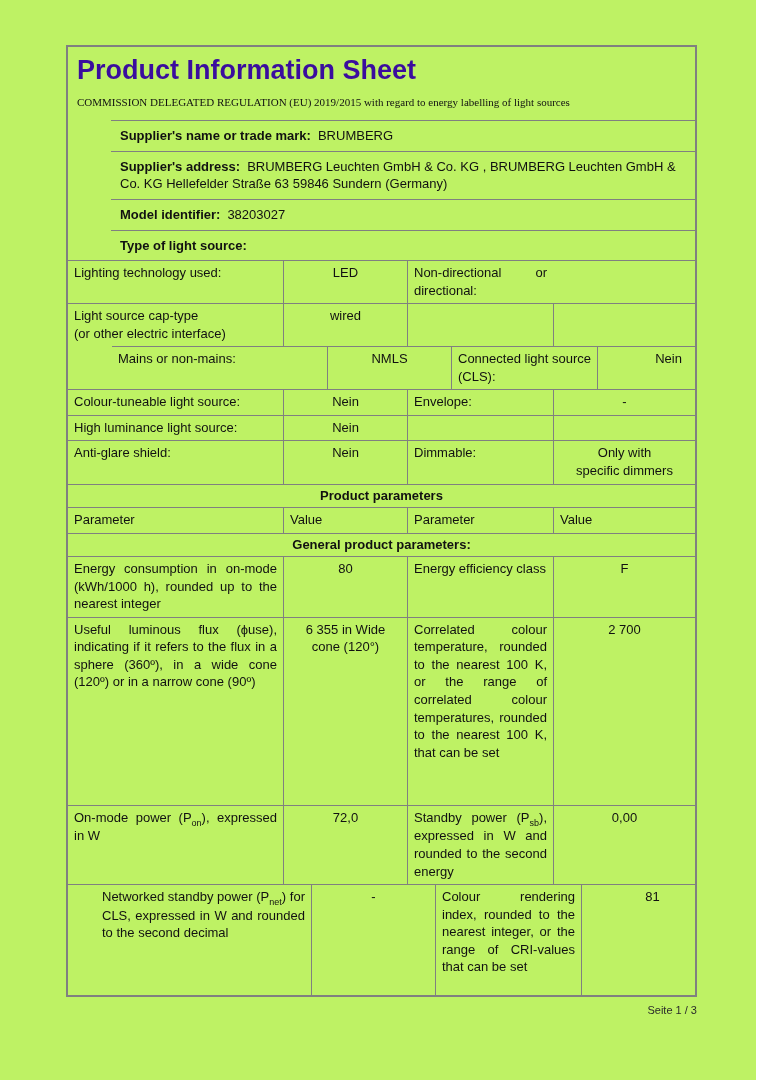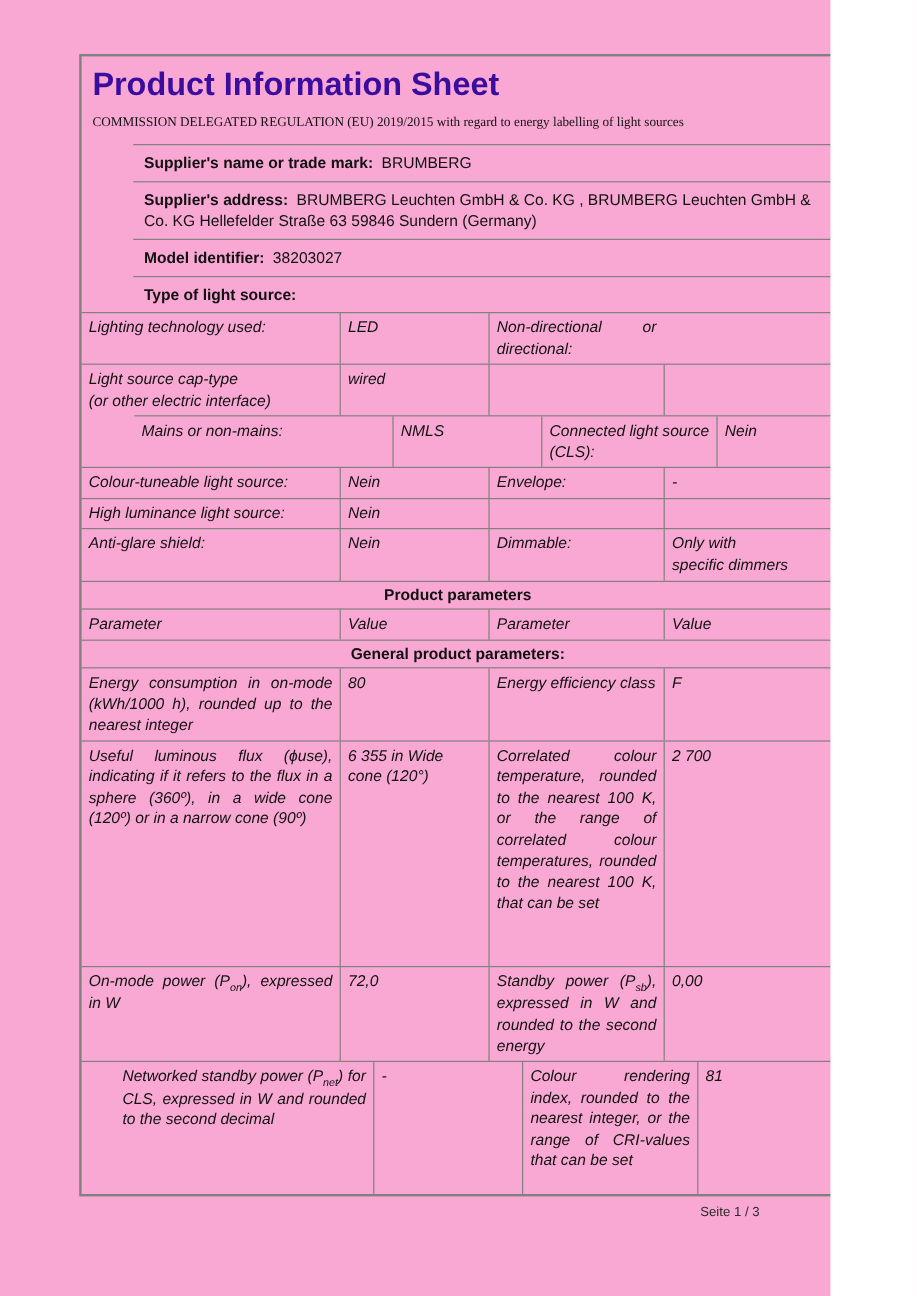--- a/index.html
+++ b/index.html
@@ -3,21 +3,21 @@
 <meta charset="utf-8">
 <style>
   :root{
     --title-color:#3A0D9E;
     --border-color:#808080;
     --text-color:#111111;
   }
   *{box-sizing:border-box;margin:0;padding:0;}
   html,body{width:764px;height:1080px;background:#ffffff;
     font-family:"Liberation Sans",sans-serif;color:var(--text-color);}
-  .page{position:relative;width:692px;height:1080px;background:#f9a8d4;overflow:hidden;}
+  .page{position:relative;width:756px;height:1080px;background:#bef264;overflow:hidden;}
   .sheet{
     position:absolute;left:66px;top:45px;width:631px;min-height:932px;
     border:2px solid var(--border-color);
     font-size:13px;line-height:1.35;
   }
   .sheet > div + div{border-top:1px solid var(--border-color);}
   
   .block{padding:6px 9px;margin-left:43px;}
   .title-block{padding:8px 9px 10px 9px;}
   .title-block h1{
@@ -25,24 +25,24 @@
     letter-spacing:0;margin:0 0 9px 0;line-height:1.15;
   }
   .title-block p{font-size:11px;line-height:1.35;font-family:Liberation Serif, serif;}
   .label-row .lbl{font-weight:bold;margin-right:7px;}
   .r-name{min-height:31px;}
   .r-addr{min-height:47px;}
   .r-model{min-height:28px;}
   .r-type{min-height:27px;}
   
   .tr{display:grid;grid-template-columns:215px 124px 146px 142px;align-items:stretch;}
-  .td{padding:3px 6px 4px 6px;min-height:100%;font-style:italic;}
+  .td{padding:3px 6px 4px 6px;min-height:100%;}
   .td + .td{border-left:1px solid var(--border-color);}
   .just{text-align:justify;}
-  .ctr{}
+  .ctr{text-align:center;}
   .preline{white-space:pre-line;}
   .centerrow{text-align:center;font-weight:bold;padding:2px 6px 3px 6px;}
   
   .rh-42{min-height:42px;margin-left:44px;}
   .rh-43{min-height:43px;}
   .rh-20{min-height:21px;}
   .rh-39{min-height:39px;}
   .rh-21{min-height:21px;}
   .rh-22{min-height:22px;}
   .rh-59{min-height:59px;}

